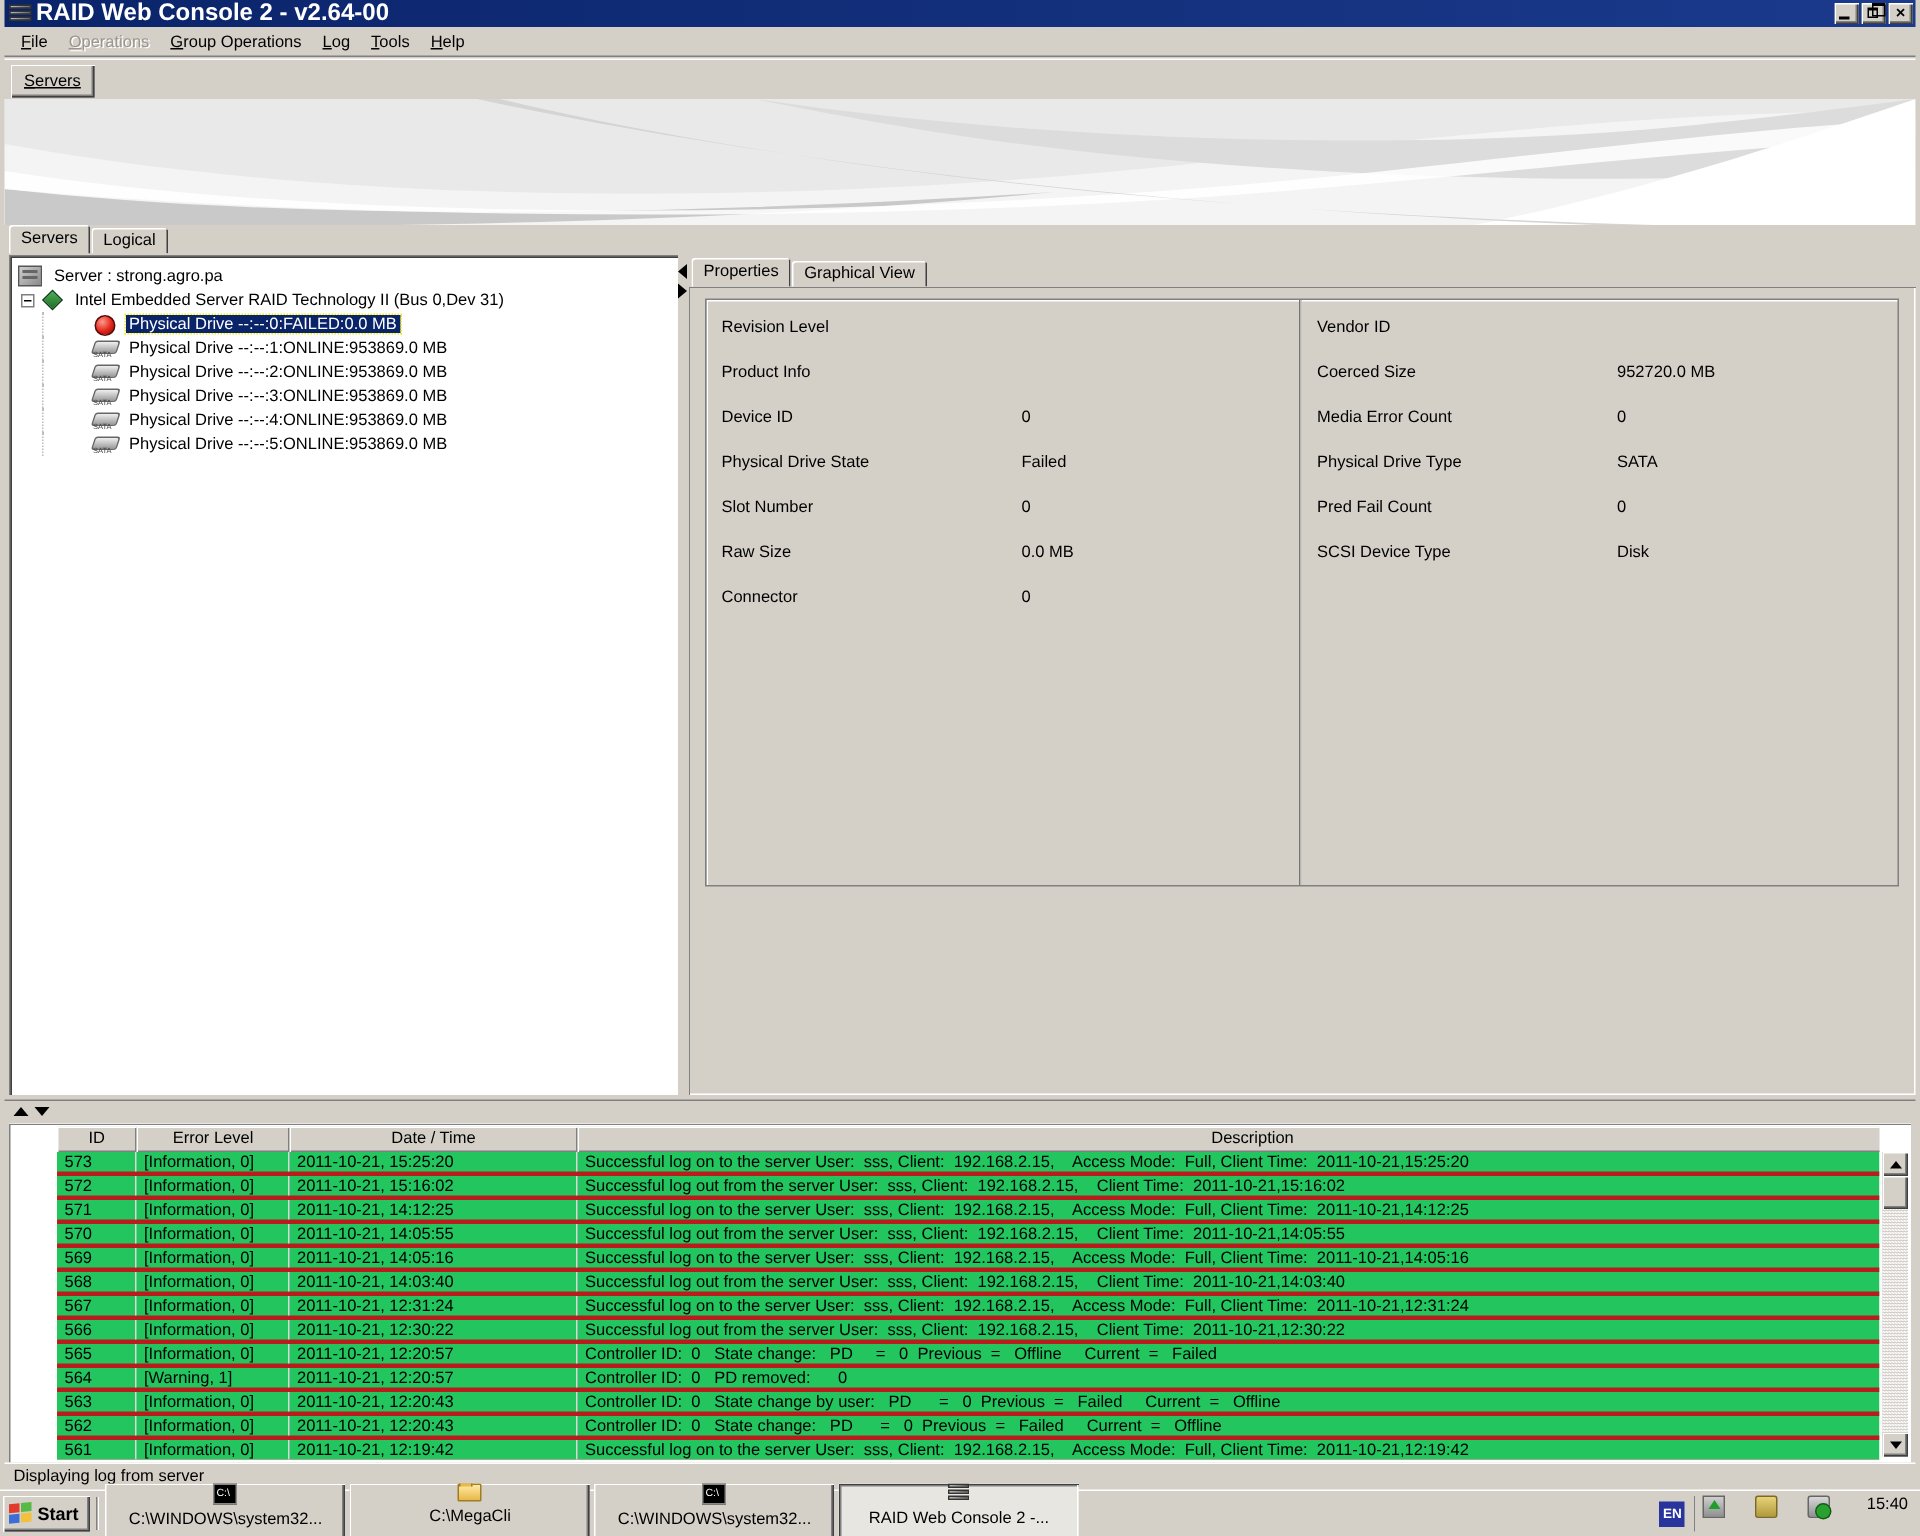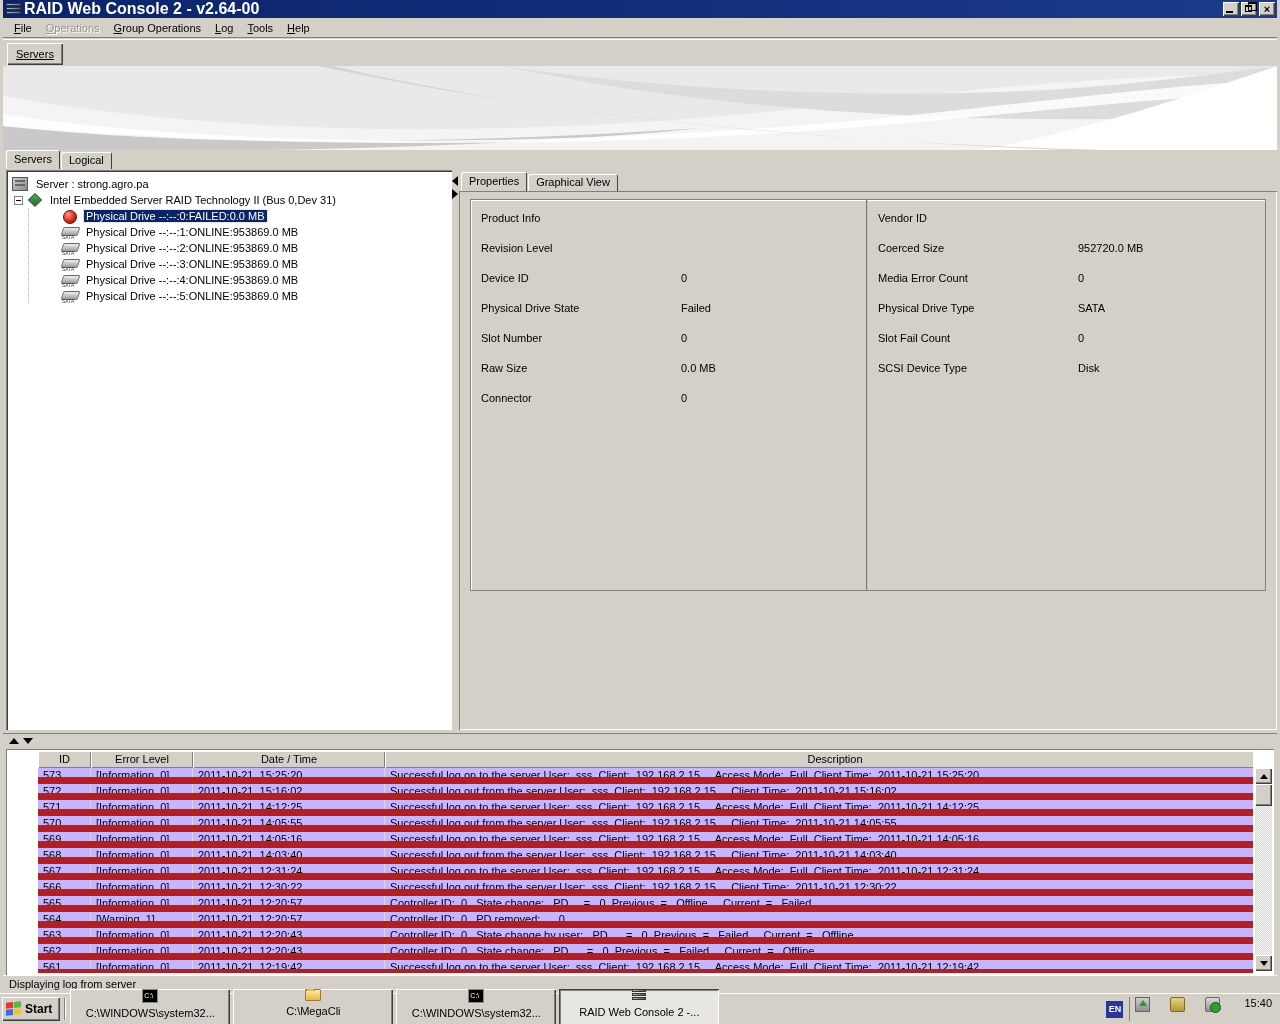--- a/index.html
+++ b/index.html
@@ -88,21 +88,21 @@
   .hdivider .tri-up { position:absolute; left:6px; top:4px; width:0; height:0; border-left:5px solid transparent; border-right:5px solid transparent; border-bottom:6px solid #000; }
   .hdivider .tri-down { position:absolute; left:20px; top:4px; width:0; height:0; border-left:5px solid transparent; border-right:5px solid transparent; border-top:6px solid #000; }
 
   
   .log-area { position:absolute; left:3px; top:749px; width:1268px; height:226px; background:#fff;
               box-shadow: inset 1px 1px 0 #808080, inset -1px -1px 0 #fff; }
   .log-table { position:absolute; left:0; top:2px; width:1247px; height:222px; overflow:hidden;padding-left:32px; }
   .log-header { display:flex; height:17px; }
   .log-header .hcell { background:#d4d0c8; text-align:center; padding-top:2px; flex:none;
         box-shadow: inset 1px 1px 0 #fff, inset -1px -1px 0 #808080; }
-  .log-row { display:flex; height:16px; border-bottom:7px solid #b91c1c; background:#c4b5fd; }
+  .log-row { display:flex; height:16px; border-bottom:3px solid #b91c1c; background:#22c55e; }
   .log-row .cell { flex:none; padding:1px 0 0 5px; white-space:pre; overflow:hidden; border-right:1px solid #d8d8d8; }
   .c-id { width:53px; } .c-lvl { width:102px; } .c-date { width:192px; } .c-desc { width:900px; border-right:none !important; }
 
   .vscroll { position:absolute; right:2px; top:19px; width:17px; height:203px; background:#d4d0c8;
              background-image: repeating-conic-gradient(#fff 0 25%, #d4d0c8 0 50%); background-size:2px 2px; }
   .sbtn { position:absolute; left:0; width:17px; height:16px; background:#d4d0c8; display:flex; align-items:center; justify-content:center;
           box-shadow: inset 1px 1px 0 #fff, inset -1px -1px 0 #404040, inset -2px -2px 0 #808080; font-size:7px; }
   .sb-up { top:0; } .sb-down { bottom:0; }
   .sthumb { position:absolute; left:0; top:16px; width:17px; height:22px; background:#d4d0c8;
             box-shadow: inset 1px 1px 0 #fff, inset -1px -1px 0 #404040, inset -2px -2px 0 #808080; }
@@ -263,30 +263,30 @@
 
           <div class="tab active">Properties</div>
 
           <div class="tab">Graphical View</div>
         </div>
       <div class="prop-body">
         <div class="prop-box">
           <div class="prop-col first">
 
               <div class="prop-row">
+                <span class="prop-label">Revision Level</span>
+                <span class="prop-value"></span>
+              </div>
+
+              <div class="prop-row">
                 <span class="prop-label">Product Info</span>
                 <span class="prop-value"></span>
               </div>
 
               <div class="prop-row">
-                <span class="prop-label">Revision Level</span>
-                <span class="prop-value"></span>
-              </div>
-
-              <div class="prop-row">
                 <span class="prop-label">Device ID</span>
                 <span class="prop-value">0</span>
               </div>
 
               <div class="prop-row">
                 <span class="prop-label">Physical Drive State</span>
                 <span class="prop-value">Failed</span>
               </div>
 
               <div class="prop-row">
@@ -320,21 +320,21 @@
                 <span class="prop-label">Media Error Count</span>
                 <span class="prop-value">0</span>
               </div>
 
               <div class="prop-row">
                 <span class="prop-label">Physical Drive Type</span>
                 <span class="prop-value">SATA</span>
               </div>
 
               <div class="prop-row">
-                <span class="prop-label">Slot Fail Count</span>
+                <span class="prop-label">Pred Fail Count</span>
                 <span class="prop-value">0</span>
               </div>
 
               <div class="prop-row">
                 <span class="prop-label">SCSI Device Type</span>
                 <span class="prop-value">Disk</span>
               </div>
             </div>
         </div>
       </div>

